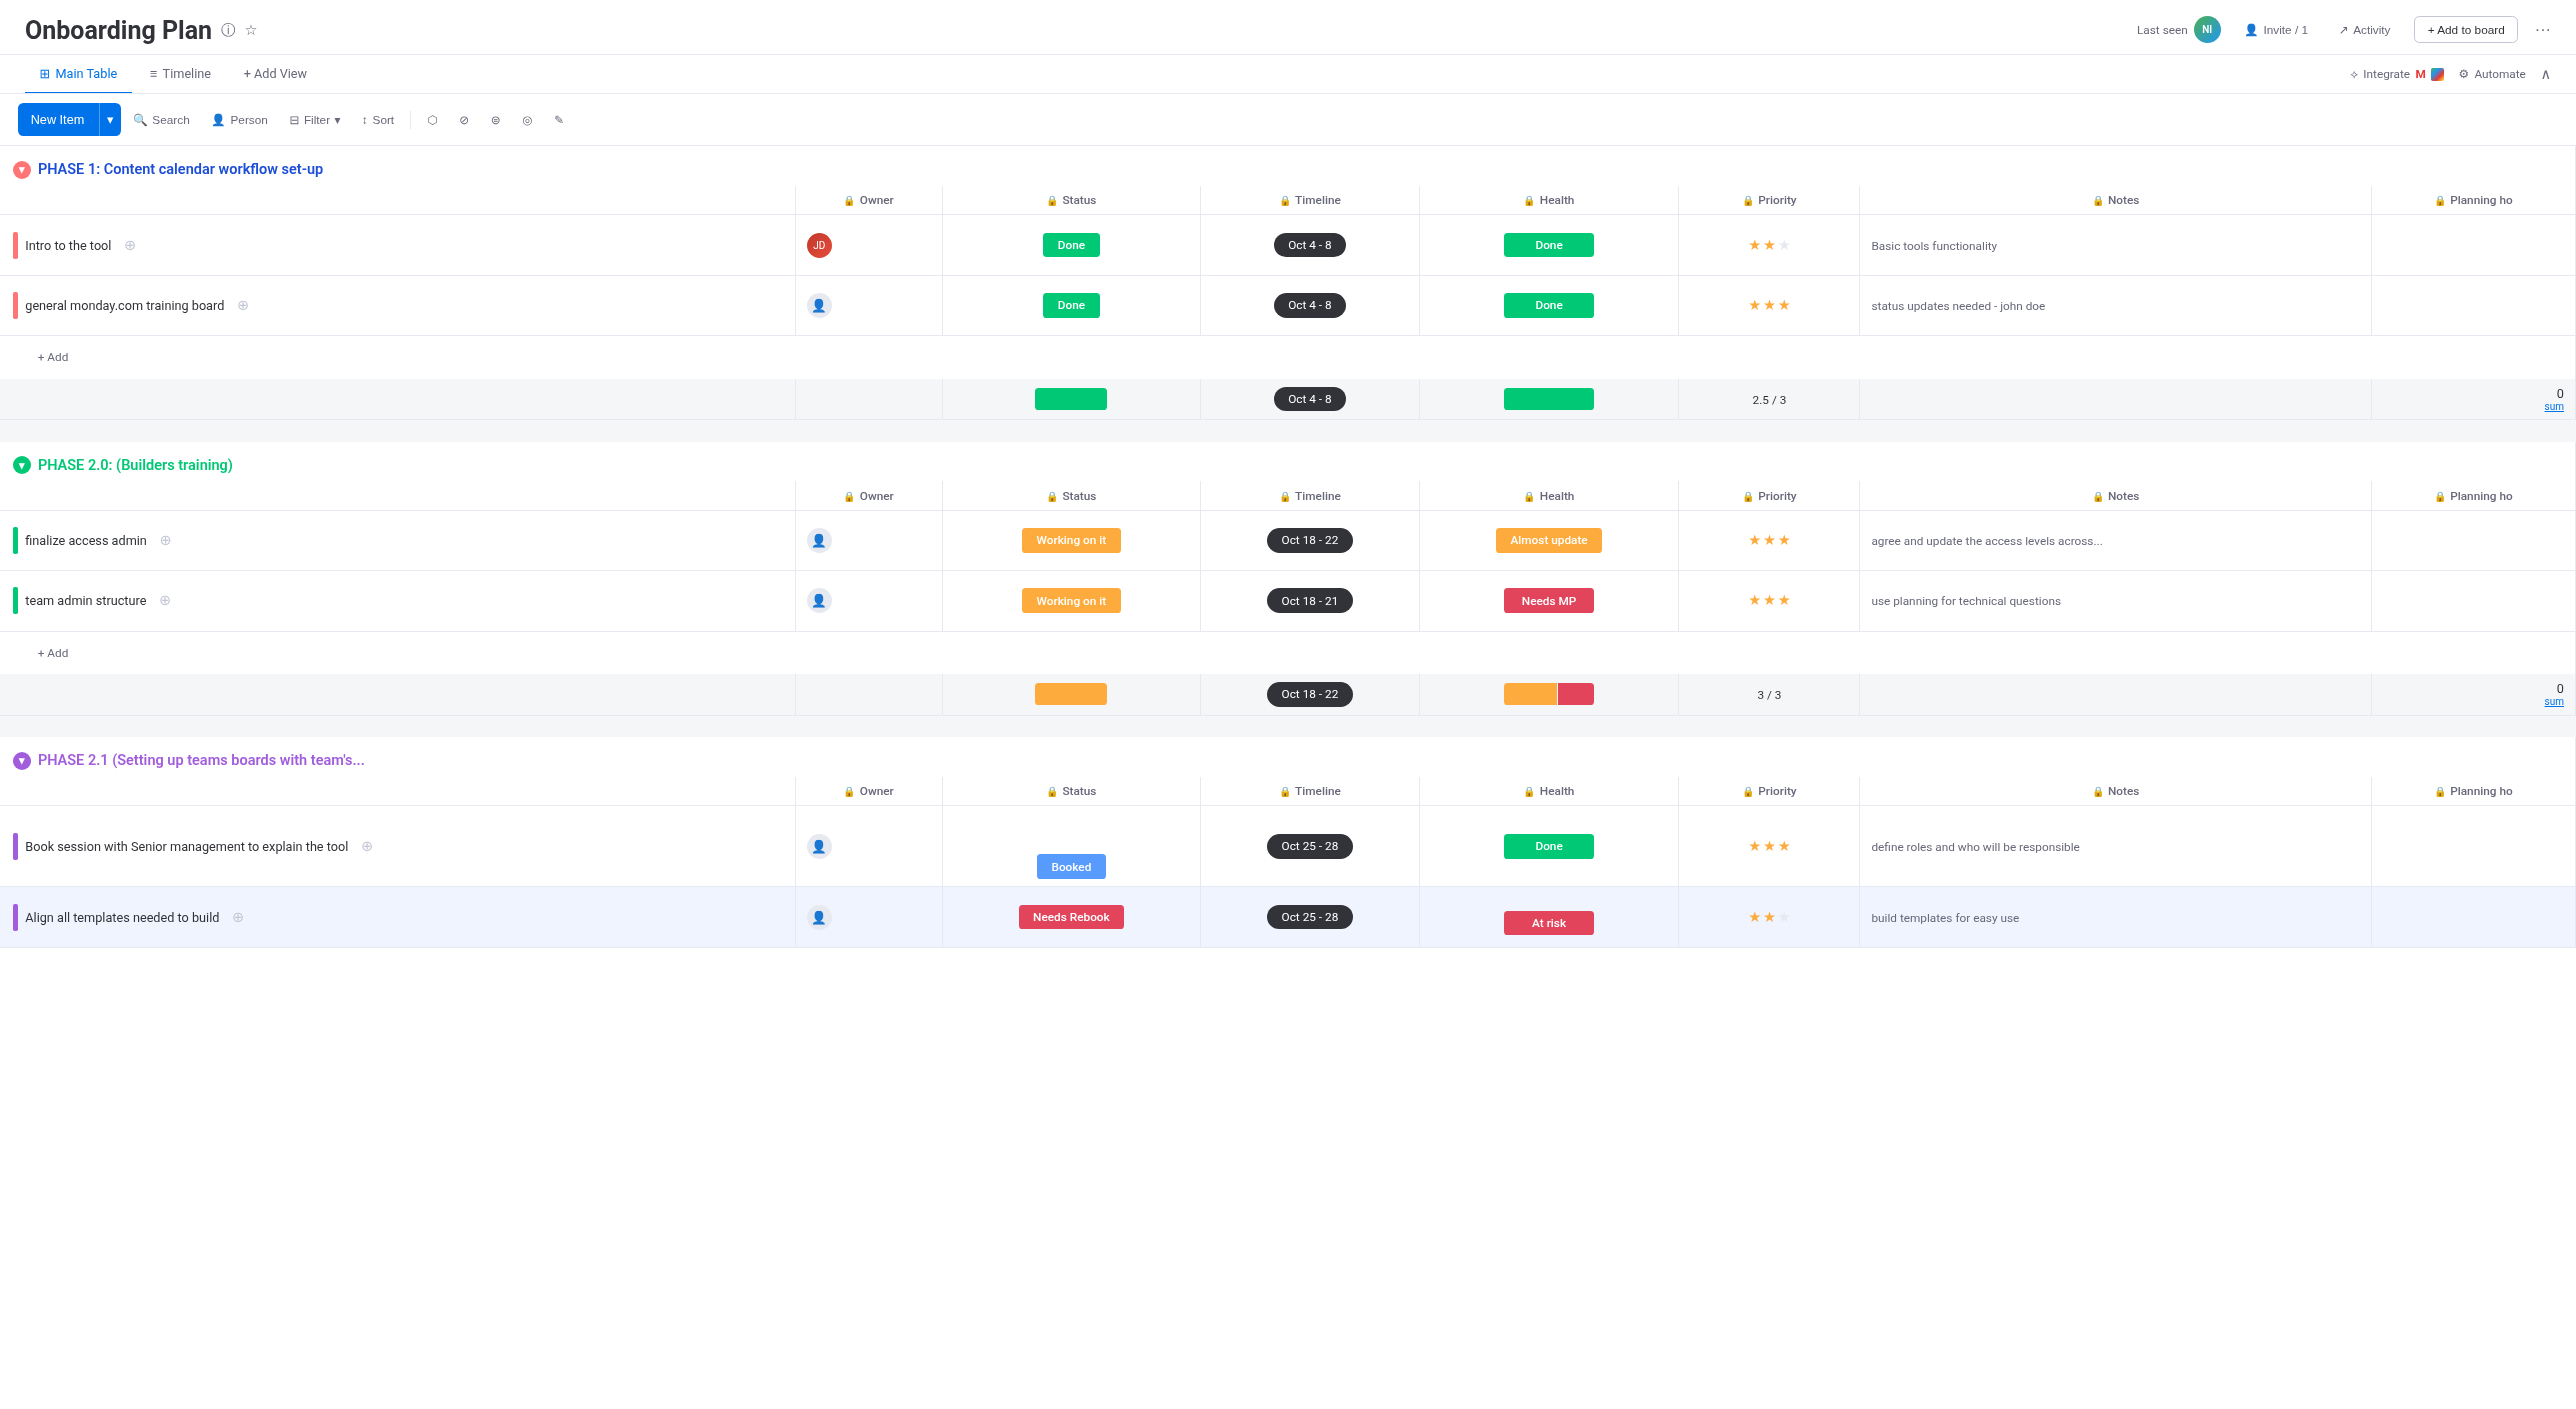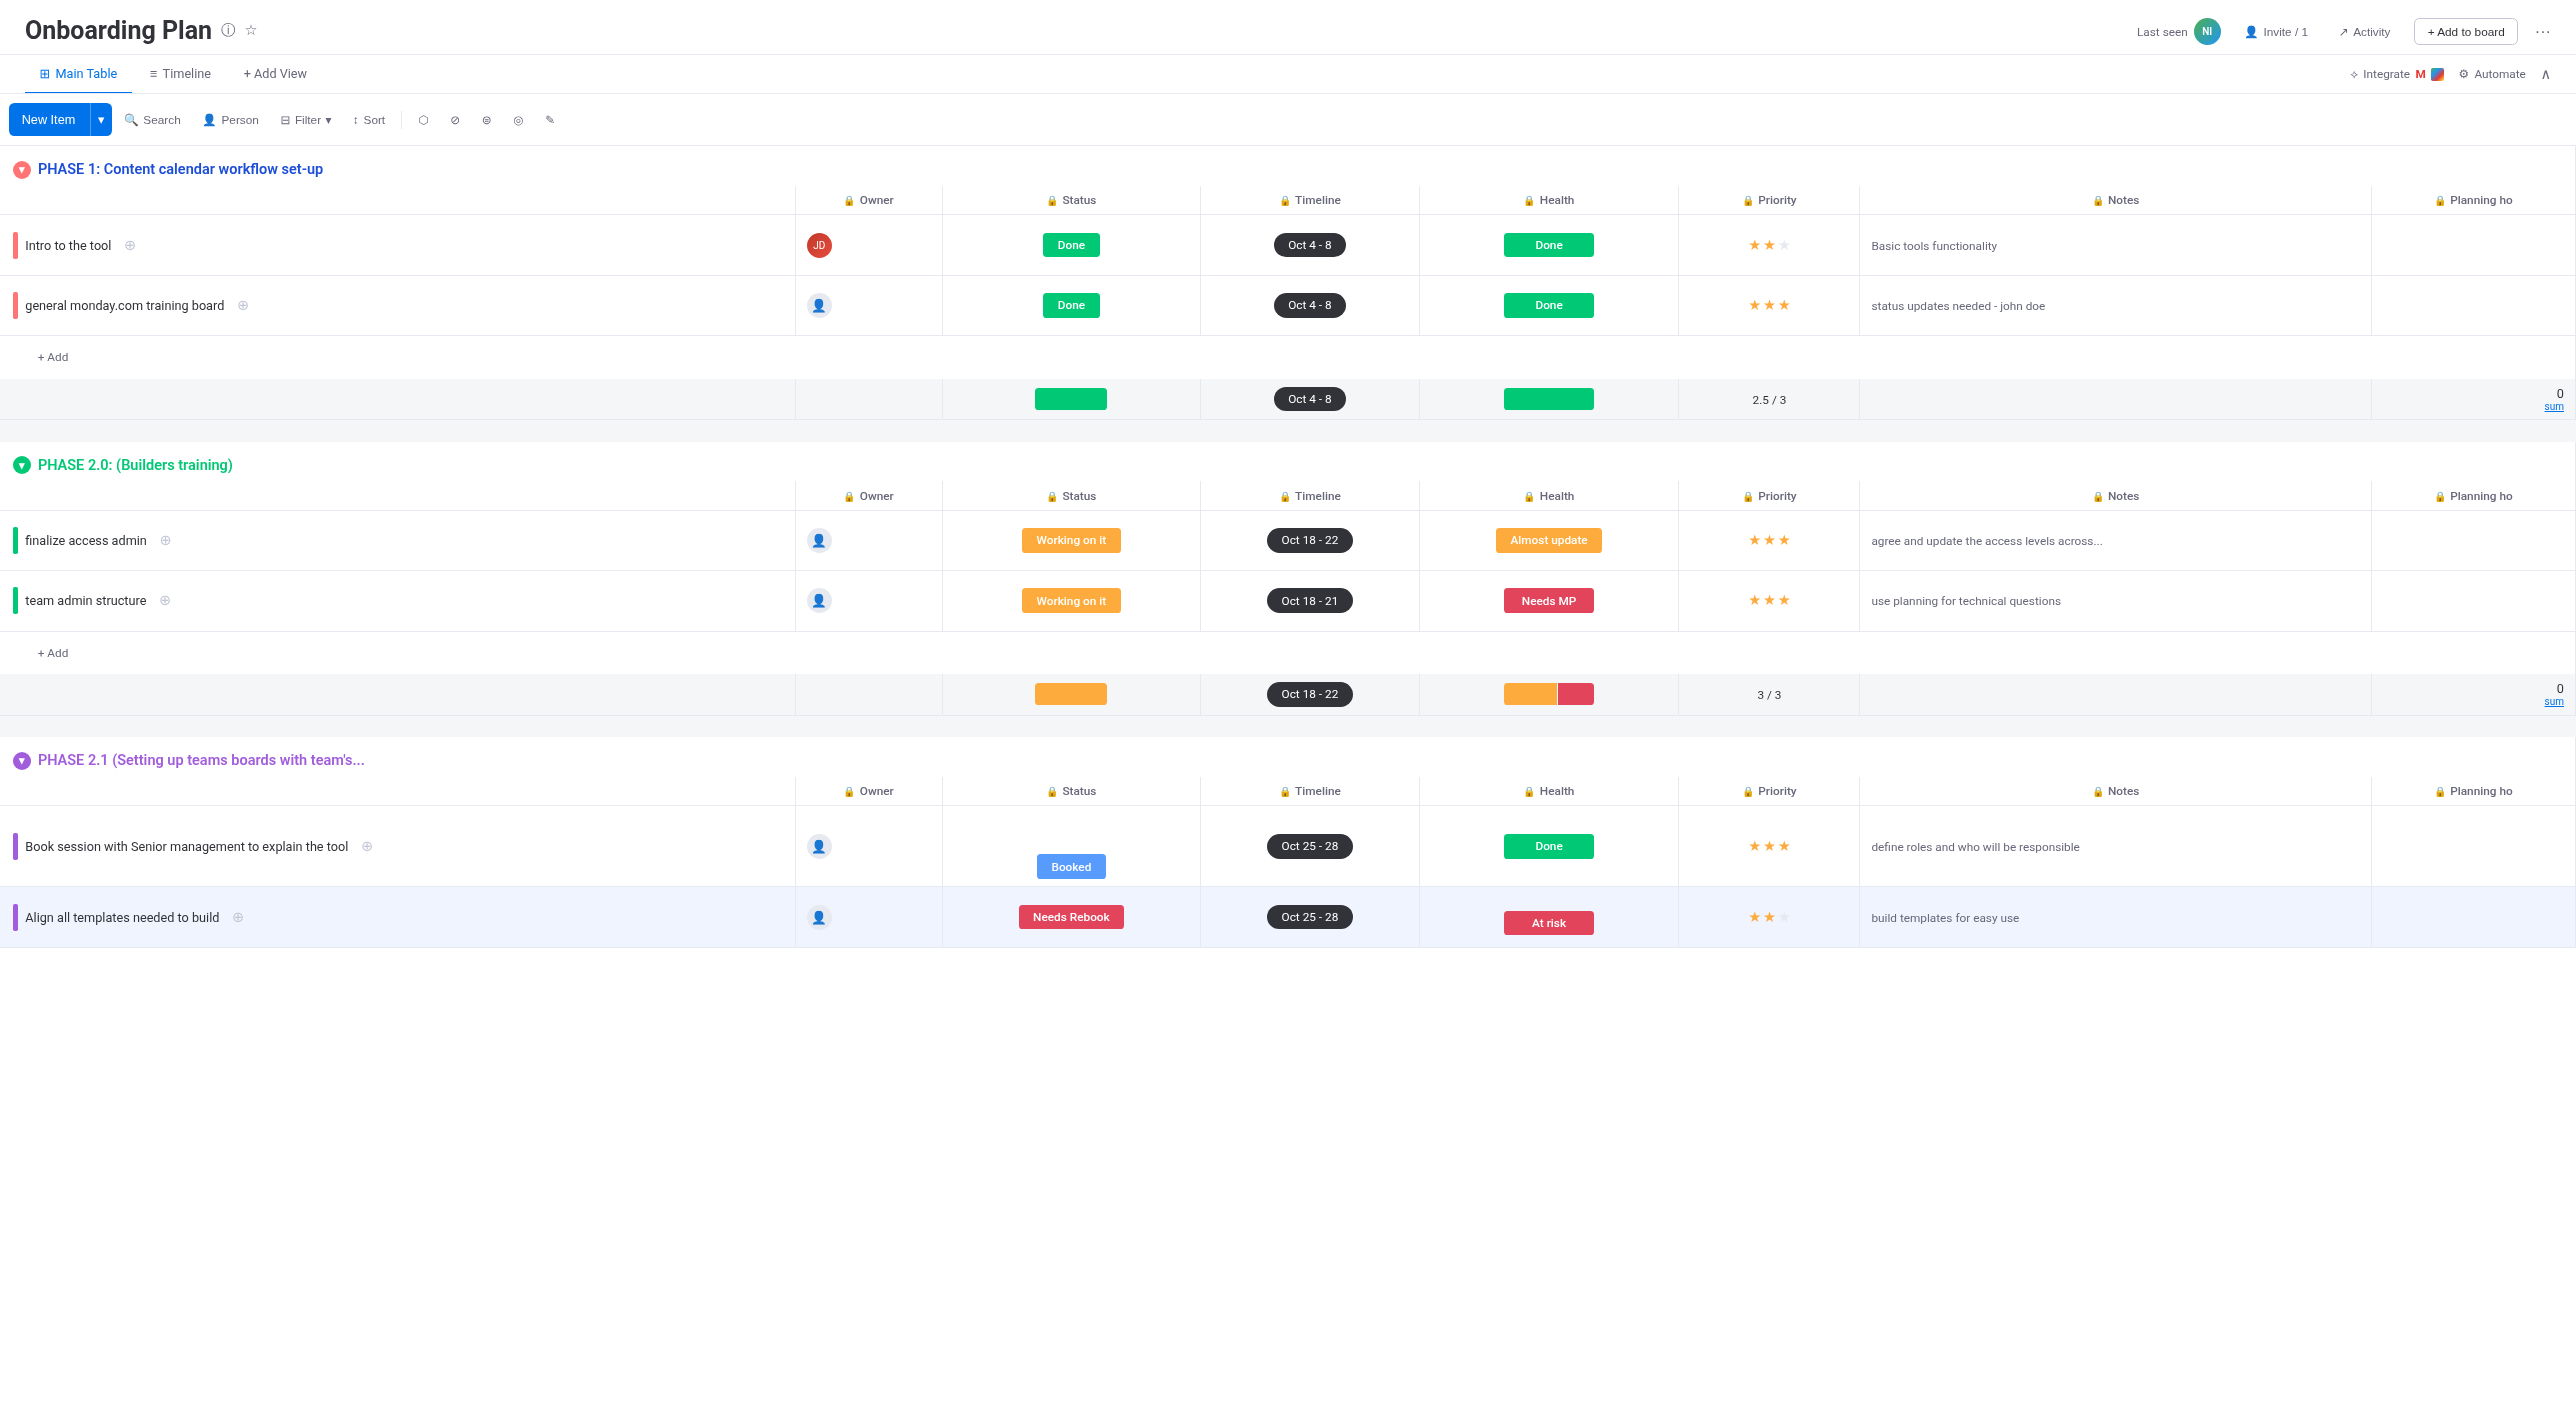--- a/index.html
+++ b/index.html
@@ -1,19 +1,19 @@
 <!DOCTYPE html>
 <html style="font-size:14.5px"><head>
   <meta charset="utf-8">
   <style>
     * { box-sizing: border-box; margin: 0; padding: 0; }
     body { font-family: -apple-system, BlinkMacSystemFont, 'Segoe UI', Roboto, sans-serif; background: #fff; color: #323338; font-size: 12.7px; overflow-x: hidden; }
 
     
-    .header { display: flex; align-items: flex-end; justify-content: space-between; padding: 16.3px 25px 9px 25px; border-bottom: 0.9px solid #e6e9ef; }
+    .header { display: flex; align-items: flex-start; justify-content: space-between; padding: 16.3px 25px 9px 25px; border-bottom: 0.9px solid #e6e9ef; }
     .header-left { display: flex; align-items: center; gap: 9px; }
     .page-title { font-size: 25px; font-weight: 700; color: #323338; }
     .header-icon { color: #676879; font-size: 14.5px; cursor: pointer; }
     .header-right { display: flex; align-items: center; gap: 16.3px; }
     .last-seen { display: flex; align-items: center; gap: 6px; color: #676879; font-size: 11.8px; }
     .avatar { width: 27px; height: 27px; border-radius: 50%; background: linear-gradient(135deg, #4CAF50, #2196F3); display: flex; align-items: center; justify-content: center; color: #fff; font-size: 10px; font-weight: 600; }
     .header-btn { display: flex; align-items: center; gap: 4.5px; color: #676879; font-size: 11.8px; cursor: pointer; background: none; border: none; padding: 4.5px 7.2px; border-radius: 3.6px; }
     .add-to-board-btn { display: flex; align-items: center; gap: 4.5px; border: 0.9px solid #c3c6d4; border-radius: 5.4px; padding: 5.4px 12.7px; font-size: 11.8px; font-weight: 500; cursor: pointer; background: #fff; color: #323338; }
     .more-btn { color: #676879; cursor: pointer; font-size: 16.3px; background: none; border: none; }
 
@@ -21,21 +21,21 @@
     .tabs-bar { display: flex; align-items: center; justify-content: space-between; padding: 0 25px; border-bottom: 0.9px solid #e6e9ef; }
     .tabs-left { display: flex; align-items: center; gap: 3.6px; }
     .tab { display: flex; align-items: center; gap: 5.4px; padding: 11px 14.5px; font-size: 12.7px; cursor: pointer; color: #676879; border-bottom: 1.8px solid transparent; white-space: nowrap; }
     .tab.active { color: #0073ea; border-bottom: 1.8px solid #0073ea; }
     .tabs-right { display: flex; align-items: center; gap: 14.5px; }
     .integrate-btn { display: flex; align-items: center; gap: 5.4px; font-size: 11.8px; color: #676879; cursor: pointer; }
     .automate-btn { display: flex; align-items: center; gap: 5.4px; font-size: 11.8px; color: #676879; cursor: pointer; }
     .collapse-btn { color: #676879; cursor: pointer; font-size: 14.5px; }
 
     
-    .toolbar { display: flex; align-items: center; gap: 3.6px; padding: 9px 9px; border-bottom: 0.9px solid #e6e9ef; }
+    .toolbar { display: flex; align-items: center; gap: 3.6px; padding: 9px 18px; border-bottom: 0.9px solid #e6e9ef; }
     .new-item-btn { display: flex; align-items: center; gap: 1.8px; background: #0073ea; color: #fff; border: none; border-radius: 5.4px; font-size: 12.7px; font-weight: 500; cursor: pointer; height: 33px; }
     .new-item-main { padding: 0 12.7px; height: 100%; display: flex; align-items: center; }
     .new-item-arrow { padding: 0 7.2px; height: 100%; display: flex; align-items: center; border-left: 0.9px solid rgba(255,255,255,0.3); }
     .toolbar-action { display: flex; align-items: center; gap: 4.5px; padding: 5.4px 9px; border-radius: 5.4px; color: #676879; cursor: pointer; font-size: 11.8px; background: none; border: none; }
     .toolbar-separator { width: 0.9px; height: 18px; background: #e6e9ef; margin: 0 3.6px; }
 
     
     .table-container { overflow-x: auto; }
     .table { width: 100%; border-collapse: collapse; }
 

